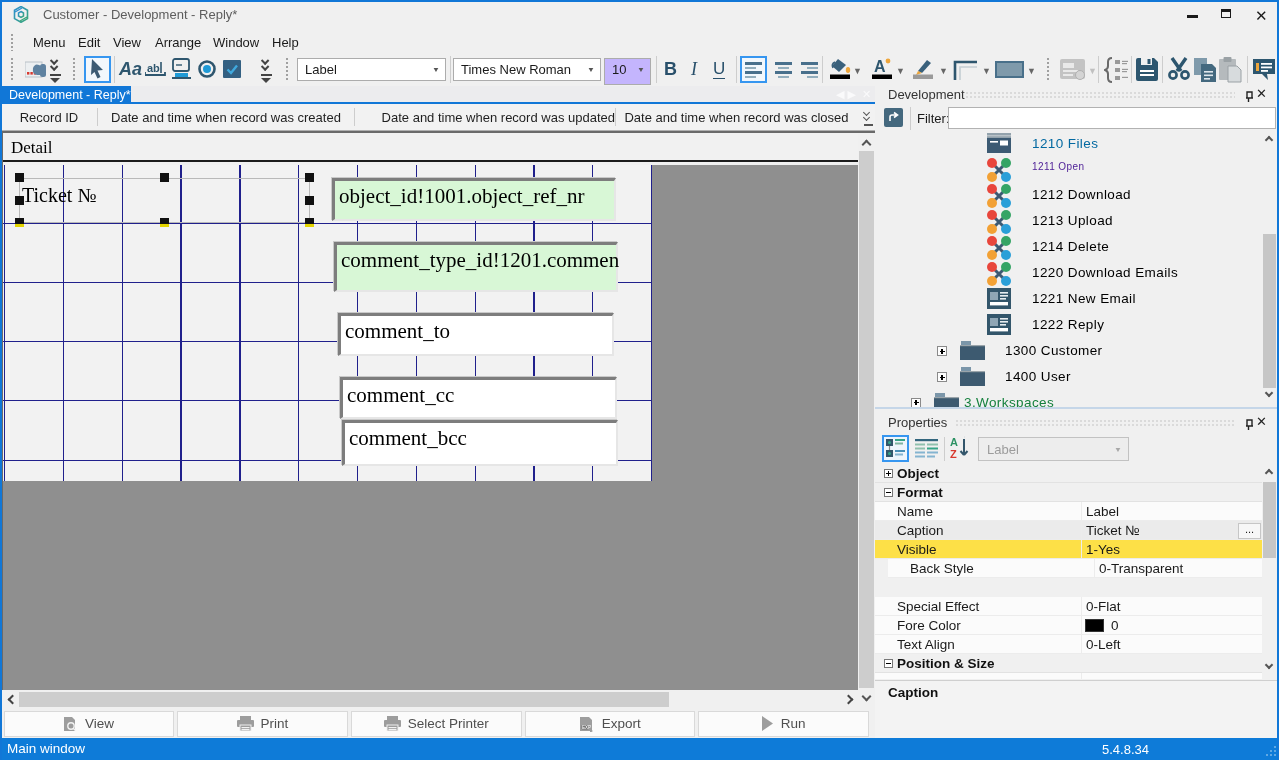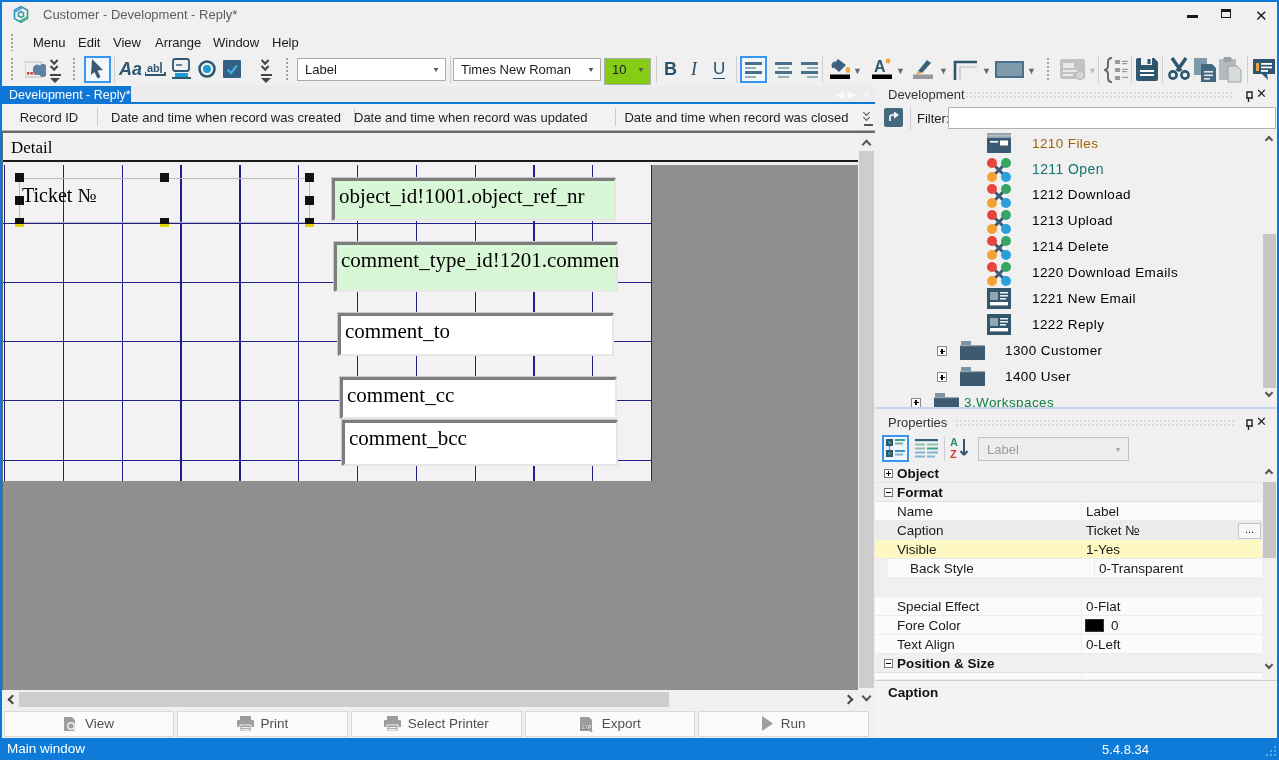--- a/index.html
+++ b/index.html
@@ -99,21 +99,21 @@
         <path d="M4.5 9.5 L8 13 L14 5.5" stroke="#3fa9de" stroke-width="2.4" fill="none"></path>
       </svg></div>
     <div class="abs" style="left:297px;top:57.5px;width:149px;height:23.5px;background:#fff;border:1px solid #acacac;">
       <span style="position:absolute;left:7px;top:3.5px;font-size:13px;color:#1a1a1a;">Label</span>
       <span style="position:absolute;right:5px;top:6px;color:#555;font-size:8px;transform:scaleY(0.85);">▼</span>
     </div>
     <div class="abs" style="left:453px;top:57.5px;width:148px;height:23.5px;background:#fff;border:1px solid #acacac;">
       <span style="position:absolute;left:7px;top:3.5px;font-size:13px;color:#1a1a1a;">Times New Roman</span>
       <span style="position:absolute;right:5px;top:6px;color:#555;font-size:8px;transform:scaleY(0.85);">▼</span>
     </div>
-    <div class="abs" style="left:604px;top:57.5px;width:47px;height:27px;background:#84cc16;border:1px solid #acacac;">
+    <div class="abs" style="left:604px;top:57.5px;width:47px;height:27px;background:#c4b5fd;border:1px solid #acacac;">
       <span style="position:absolute;left:7px;top:3.5px;font-size:13px;color:#1a1a1a;">10</span>
       <span style="position:absolute;right:5px;top:6px;color:#555;font-size:8px;transform:scaleY(0.85);">▼</span>
     </div>
     <div class="sep-v" style="left:450px;top:56px;height:27px;"></div>
     <div class="sep-v" style="left:655.5px;top:56px;height:27px;"></div>
     <div class="abs" style="left:664px;top:59px;font-size:18px;font-weight:bold;color:#29506b;">B</div>
     <div class="abs" style="left:691px;top:59px;font-size:18px;font-style:italic;font-family:'Liberation Serif',serif;color:#29506b;">I</div>
     <div class="abs" style="left:713px;top:59px;font-size:17px;color:#29506b;border-bottom:1.6px solid #29506b;line-height:19px;">U</div>
     <div class="sep-v" style="left:736px;top:56px;height:27px;"></div>
     <div class="abs" style="left:740px;top:56px;width:27px;height:27px;border:2px solid #3696f0;background:#f2f7fc;"></div>
@@ -220,21 +220,21 @@
 
 <div class="abs" style="left:0;top:86px;width:878px;height:18px;background:#ececee;"></div>
 <div class="abs" style="left:2px;top:86px;width:129px;height:17px;background:#1177d7;color:#fff;font-size:12.5px;padding:1.5px 0 0 7px;white-space:nowrap;overflow:hidden;">Development - Reply*</div>
 <div class="abs" style="left:0;top:102px;width:878px;height:2px;background:#1177d7;"></div>
 
 <div class="abs" style="left:836px;top:88px;color:#fafafb;font-size:11px;">◀&nbsp;▶&nbsp;&nbsp;✕</div>
 
 <div class="abs" style="left:0;top:104px;width:875px;height:27px;background:#f2f2f2;border-bottom:1px solid #b0b0b0;">
   <div class="abs" style="left:0;top:6px;width:98px;text-align:center;font-size:13px;color:#1f1f1f;">Record ID</div>
   <div class="abs" style="left:98px;top:6px;width:256px;text-align:center;font-size:13px;color:#1f1f1f;">Date and time when record was created</div>
-  <div class="abs" style="left:354px;top:6px;width:261px;text-align:left;font-size:13px;color:#1f1f1f;">Date and time when record was updated</div>
+  <div class="abs" style="left:354px;top:6px;width:261px;text-align:right;font-size:13px;color:#1f1f1f;">Date and time when record was updated</div>
   <div class="abs" style="left:615px;top:6px;width:243px;text-align:center;font-size:13px;color:#1f1f1f;">Date and time when record was closed</div>
   <div class="sep-v" style="left:97px;top:4px;height:18px;"></div>
   <div class="sep-v" style="left:354px;top:4px;height:18px;"></div>
   <div class="sep-v" style="left:615px;top:4px;height:18px;"></div>
   <div class="chev down" style="left:864px;top:6px;width:5px;height:5px;border-width:1.6px;border-color:#555;"></div>
   <div class="chev down" style="left:864px;top:11px;width:5px;height:5px;border-width:1.6px;border-color:#555;"></div>
   <div class="abs" style="left:864px;top:20px;width:9px;height:1.5px;background:#555;"></div>
 </div>
 
 <div class="abs" style="left:2px;top:132px;width:1px;height:558px;background:#6a6a6a;"></div>
@@ -406,29 +406,29 @@
     <div class="sep-v" style="left:35px;top:21px;height:23px;"></div>
     <div class="abs" style="left:42px;top:25px;font-size:13px;color:#1a1a1a;">Filter:</div>
     <div class="abs" style="left:73px;top:21px;width:328px;height:22px;background:#fff;border:1px solid #b2b2b2;"></div>
     <div class="abs" style="left:112px;top:46.5px;"><svg width="24" height="20" viewBox="0 0 24 20">
         <rect x="0" y="0" width="24" height="20" fill="#3c5a73"></rect>
         <rect x="0" y="0" width="24" height="5" fill="#93a2ac"></rect>
         <rect x="0" y="2" width="24" height="1.4" fill="#b9c2c8"></rect>
         <rect x="3" y="8" width="8" height="1.6" fill="#fff"></rect>
         <rect x="13" y="7.5" width="8" height="5" fill="#fff"></rect>
       </svg></div>
-    <div class="abs" style="left:157px;top:49.5px;font-size:13.5px;color:#a16207;letter-spacing:0.4px;">1210 Files</div>
+    <div class="abs" style="left:157px;top:49.5px;font-size:13.5px;color:#0369a1;letter-spacing:0.4px;">1210 Files</div>
     <div class="abs" style="left:112px;top:72.3px;"><svg width="24" height="24" viewBox="0 0 24 24">
         <path d="M6 6 L18 18 M18 6 L6 18" stroke="#3c5a73" stroke-width="3"></path>
         <circle cx="5" cy="5" r="5" fill="#e8463c"></circle>
         <circle cx="19" cy="5" r="5" fill="#35a465"></circle>
         <circle cx="5" cy="19" r="5" fill="#f2a135"></circle>
         <circle cx="19" cy="19" r="5" fill="#2a9fd8"></circle>
       </svg></div>
-    <div class="abs" style="left:157px;top:75.3px;font-size:14px;color:#0f766e;letter-spacing:0.4px;">1211 Open</div>
+    <div class="abs" style="left:157px;top:75.3px;font-size:10px;color:#4c1d95;letter-spacing:0.4px;">1211 Open</div>
     <div class="abs" style="left:112px;top:98.1px;"><svg width="24" height="24" viewBox="0 0 24 24">
         <path d="M6 6 L18 18 M18 6 L6 18" stroke="#3c5a73" stroke-width="3"></path>
         <circle cx="5" cy="5" r="5" fill="#e8463c"></circle>
         <circle cx="19" cy="5" r="5" fill="#35a465"></circle>
         <circle cx="5" cy="19" r="5" fill="#f2a135"></circle>
         <circle cx="19" cy="19" r="5" fill="#2a9fd8"></circle>
       </svg></div>
     <div class="abs" style="left:157px;top:101.1px;font-size:13.5px;color:#000;letter-spacing:0.4px;">1212 Download</div>
     <div class="abs" style="left:112px;top:123.9px;"><svg width="24" height="24" viewBox="0 0 24 24">
         <path d="M6 6 L18 18 M18 6 L6 18" stroke="#3c5a73" stroke-width="3"></path>
@@ -567,21 +567,21 @@
           <div class="abs" style="left:22px;top:2px;font-size:13.5px;color:#1a1a1a;">Name</div>
           <div class="abs" style="left:211px;top:2px;font-size:13.5px;color:#1a1a1a;">Label</div>
 
           </div>
     <div class="abs" style="left:0;top:435px;width:387px;height:19px;background:#ebebeb;border-bottom:1px solid #ececec;">
           <div class="abs" style="left:206px;top:0;width:1px;height:19px;background:#ececec;"></div>
           <div class="abs" style="left:22px;top:2px;font-size:13.5px;color:#1a1a1a;">Caption</div>
           <div class="abs" style="left:211px;top:2px;font-size:13.5px;color:#1a1a1a;">Ticket №</div>
           <div class="abs" style="left:363px;top:1.5px;width:23px;height:16px;background:#f7f7f7;border:1px solid #c6c6c6;text-align:center;font-size:11px;color:#222;line-height:10px;">...</div>
           </div>
-    <div class="abs" style="left:0;top:454px;width:387px;height:19px;background:#fef9c3;border-bottom:1px solid #ececec;">
+    <div class="abs" style="left:0;top:454px;width:387px;height:19px;background:#fde047;border-bottom:1px solid #ececec;">
           <div class="abs" style="left:206px;top:0;width:1px;height:19px;background:#ececec;"></div>
           <div class="abs" style="left:22px;top:2px;font-size:13.5px;color:#1a1a1a;">Visible</div>
           <div class="abs" style="left:211px;top:2px;font-size:13.5px;color:#1a1a1a;">1-Yes</div>
 
           </div>
     <div class="abs" style="left:13px;top:473px;width:387px;height:19px;background:#fbfbfb;border-bottom:1px solid #ececec;text-decoration:underline;">
           <div class="abs" style="left:206px;top:0;width:1px;height:19px;background:#ececec;"></div>
           <div class="abs" style="left:22px;top:2px;font-size:13.5px;color:#1a1a1a;">Back Style</div>
           <div class="abs" style="left:211px;top:2px;font-size:13.5px;color:#1a1a1a;">0-Transparent</div>
 

